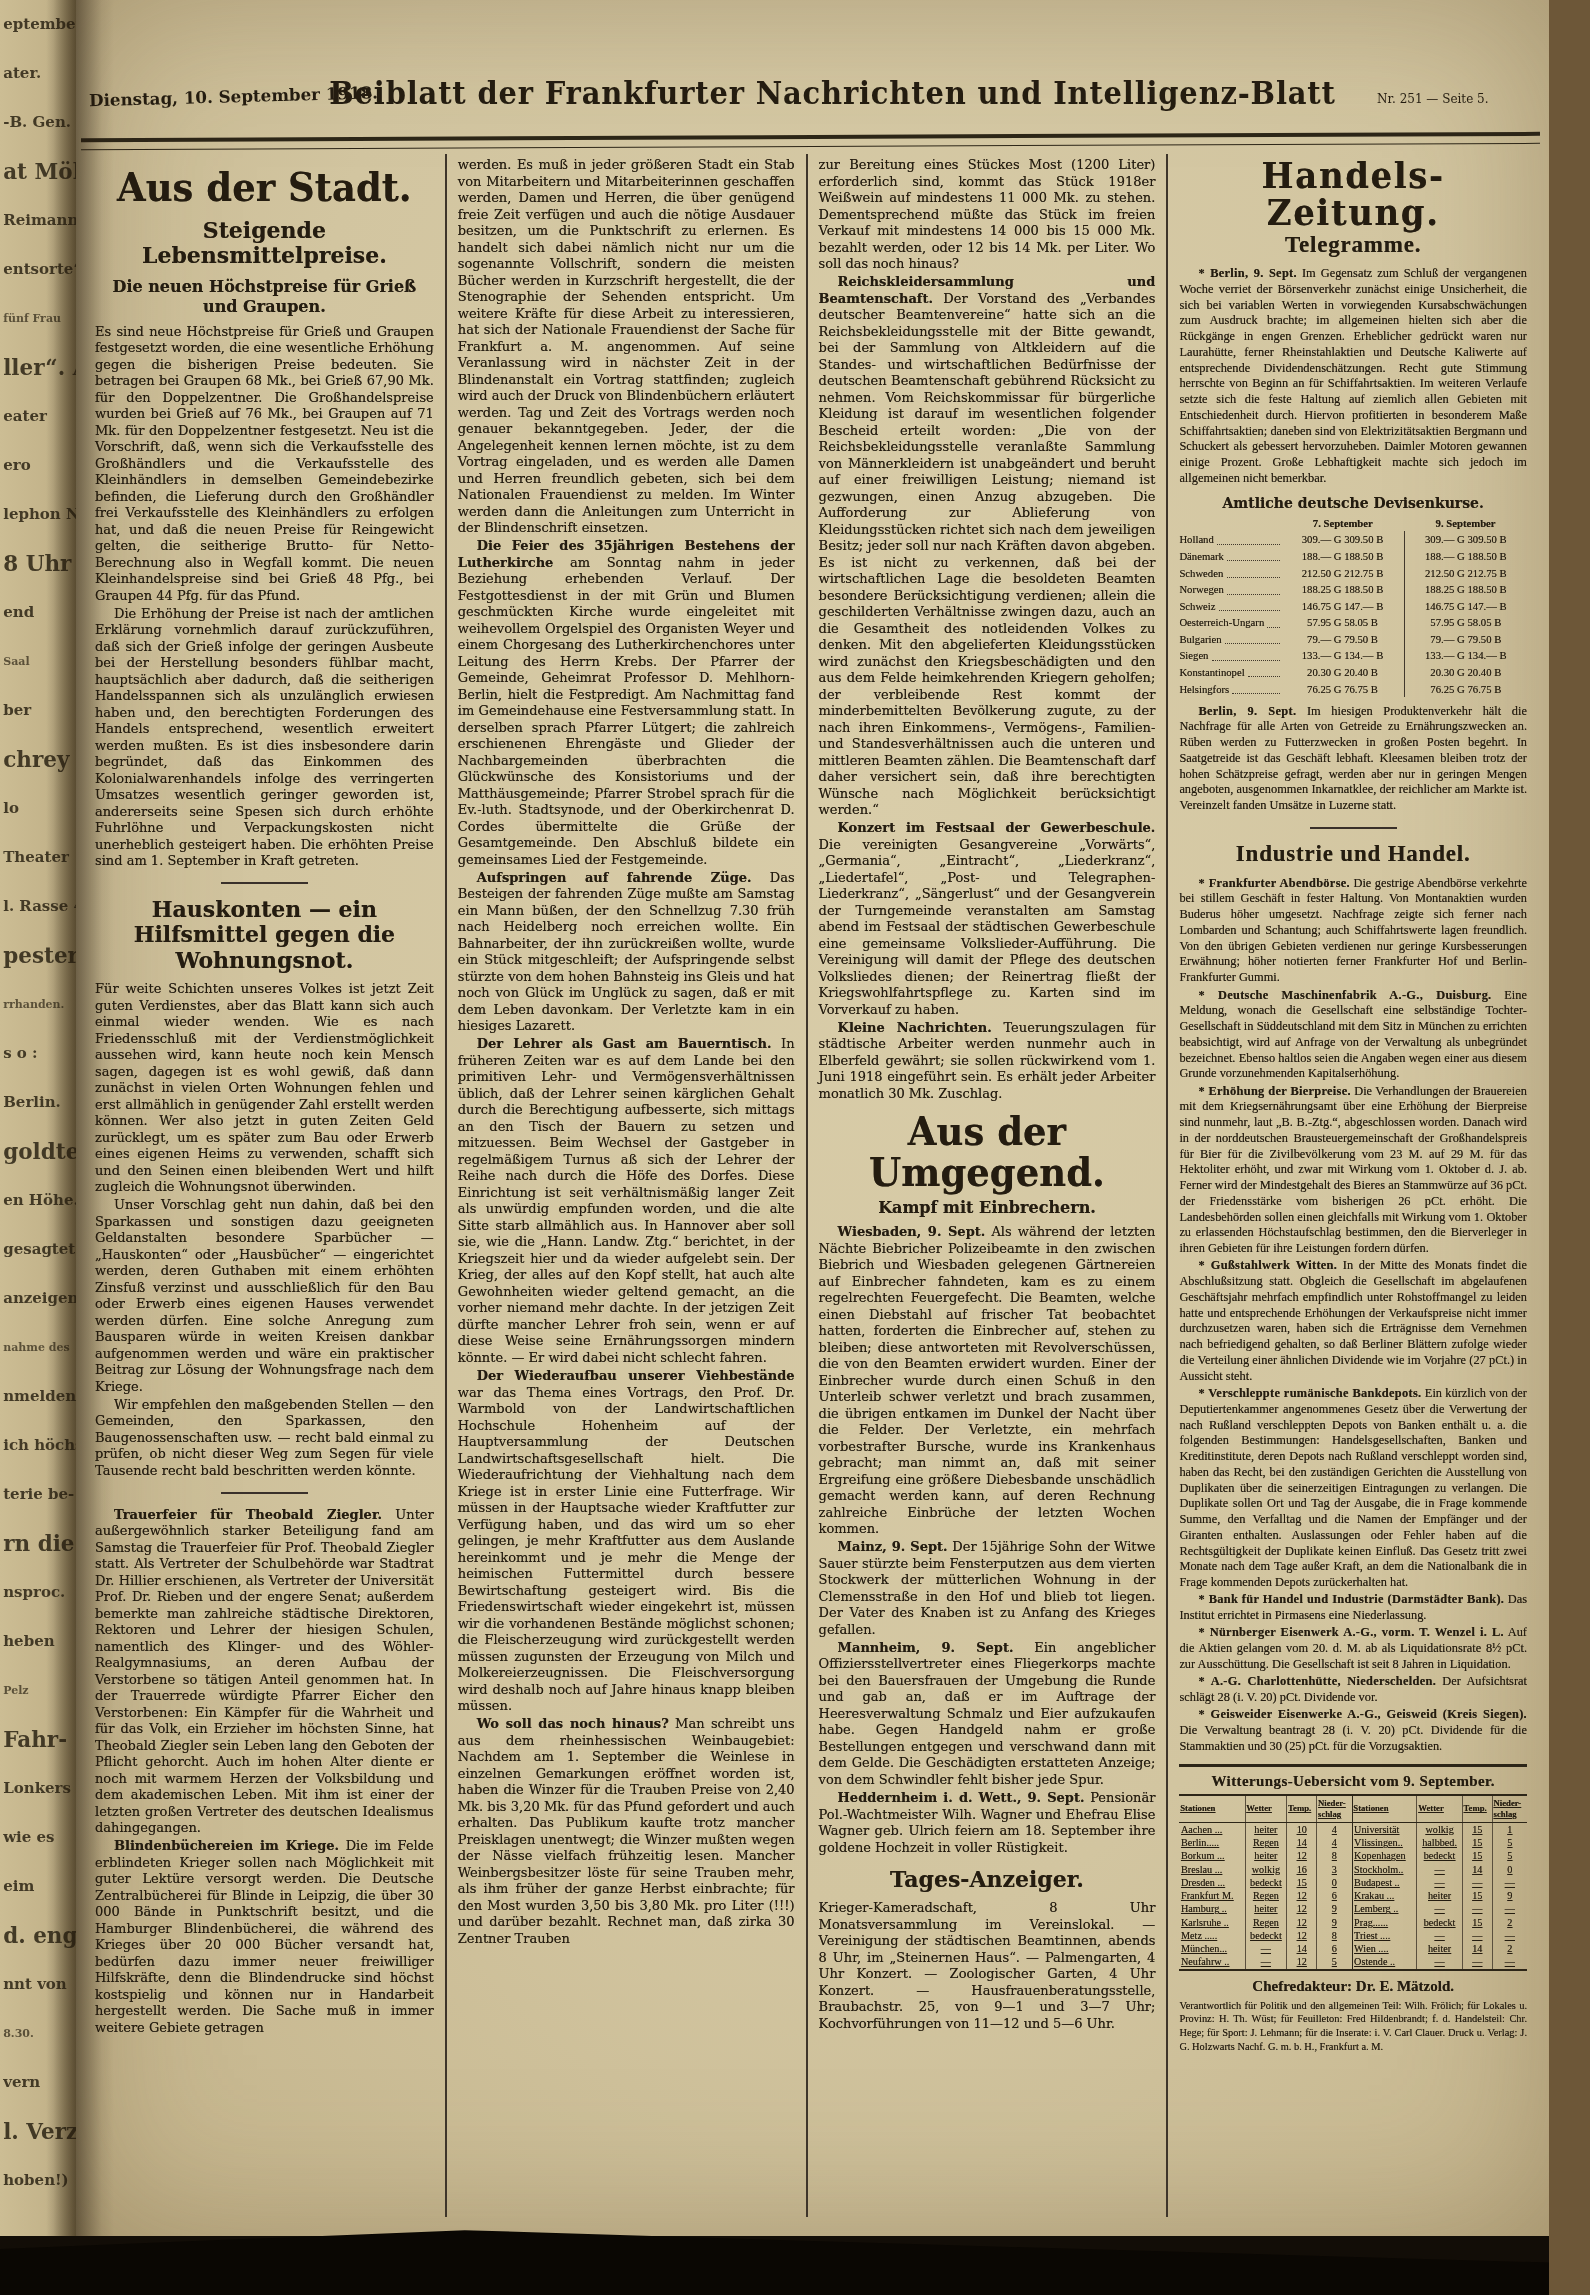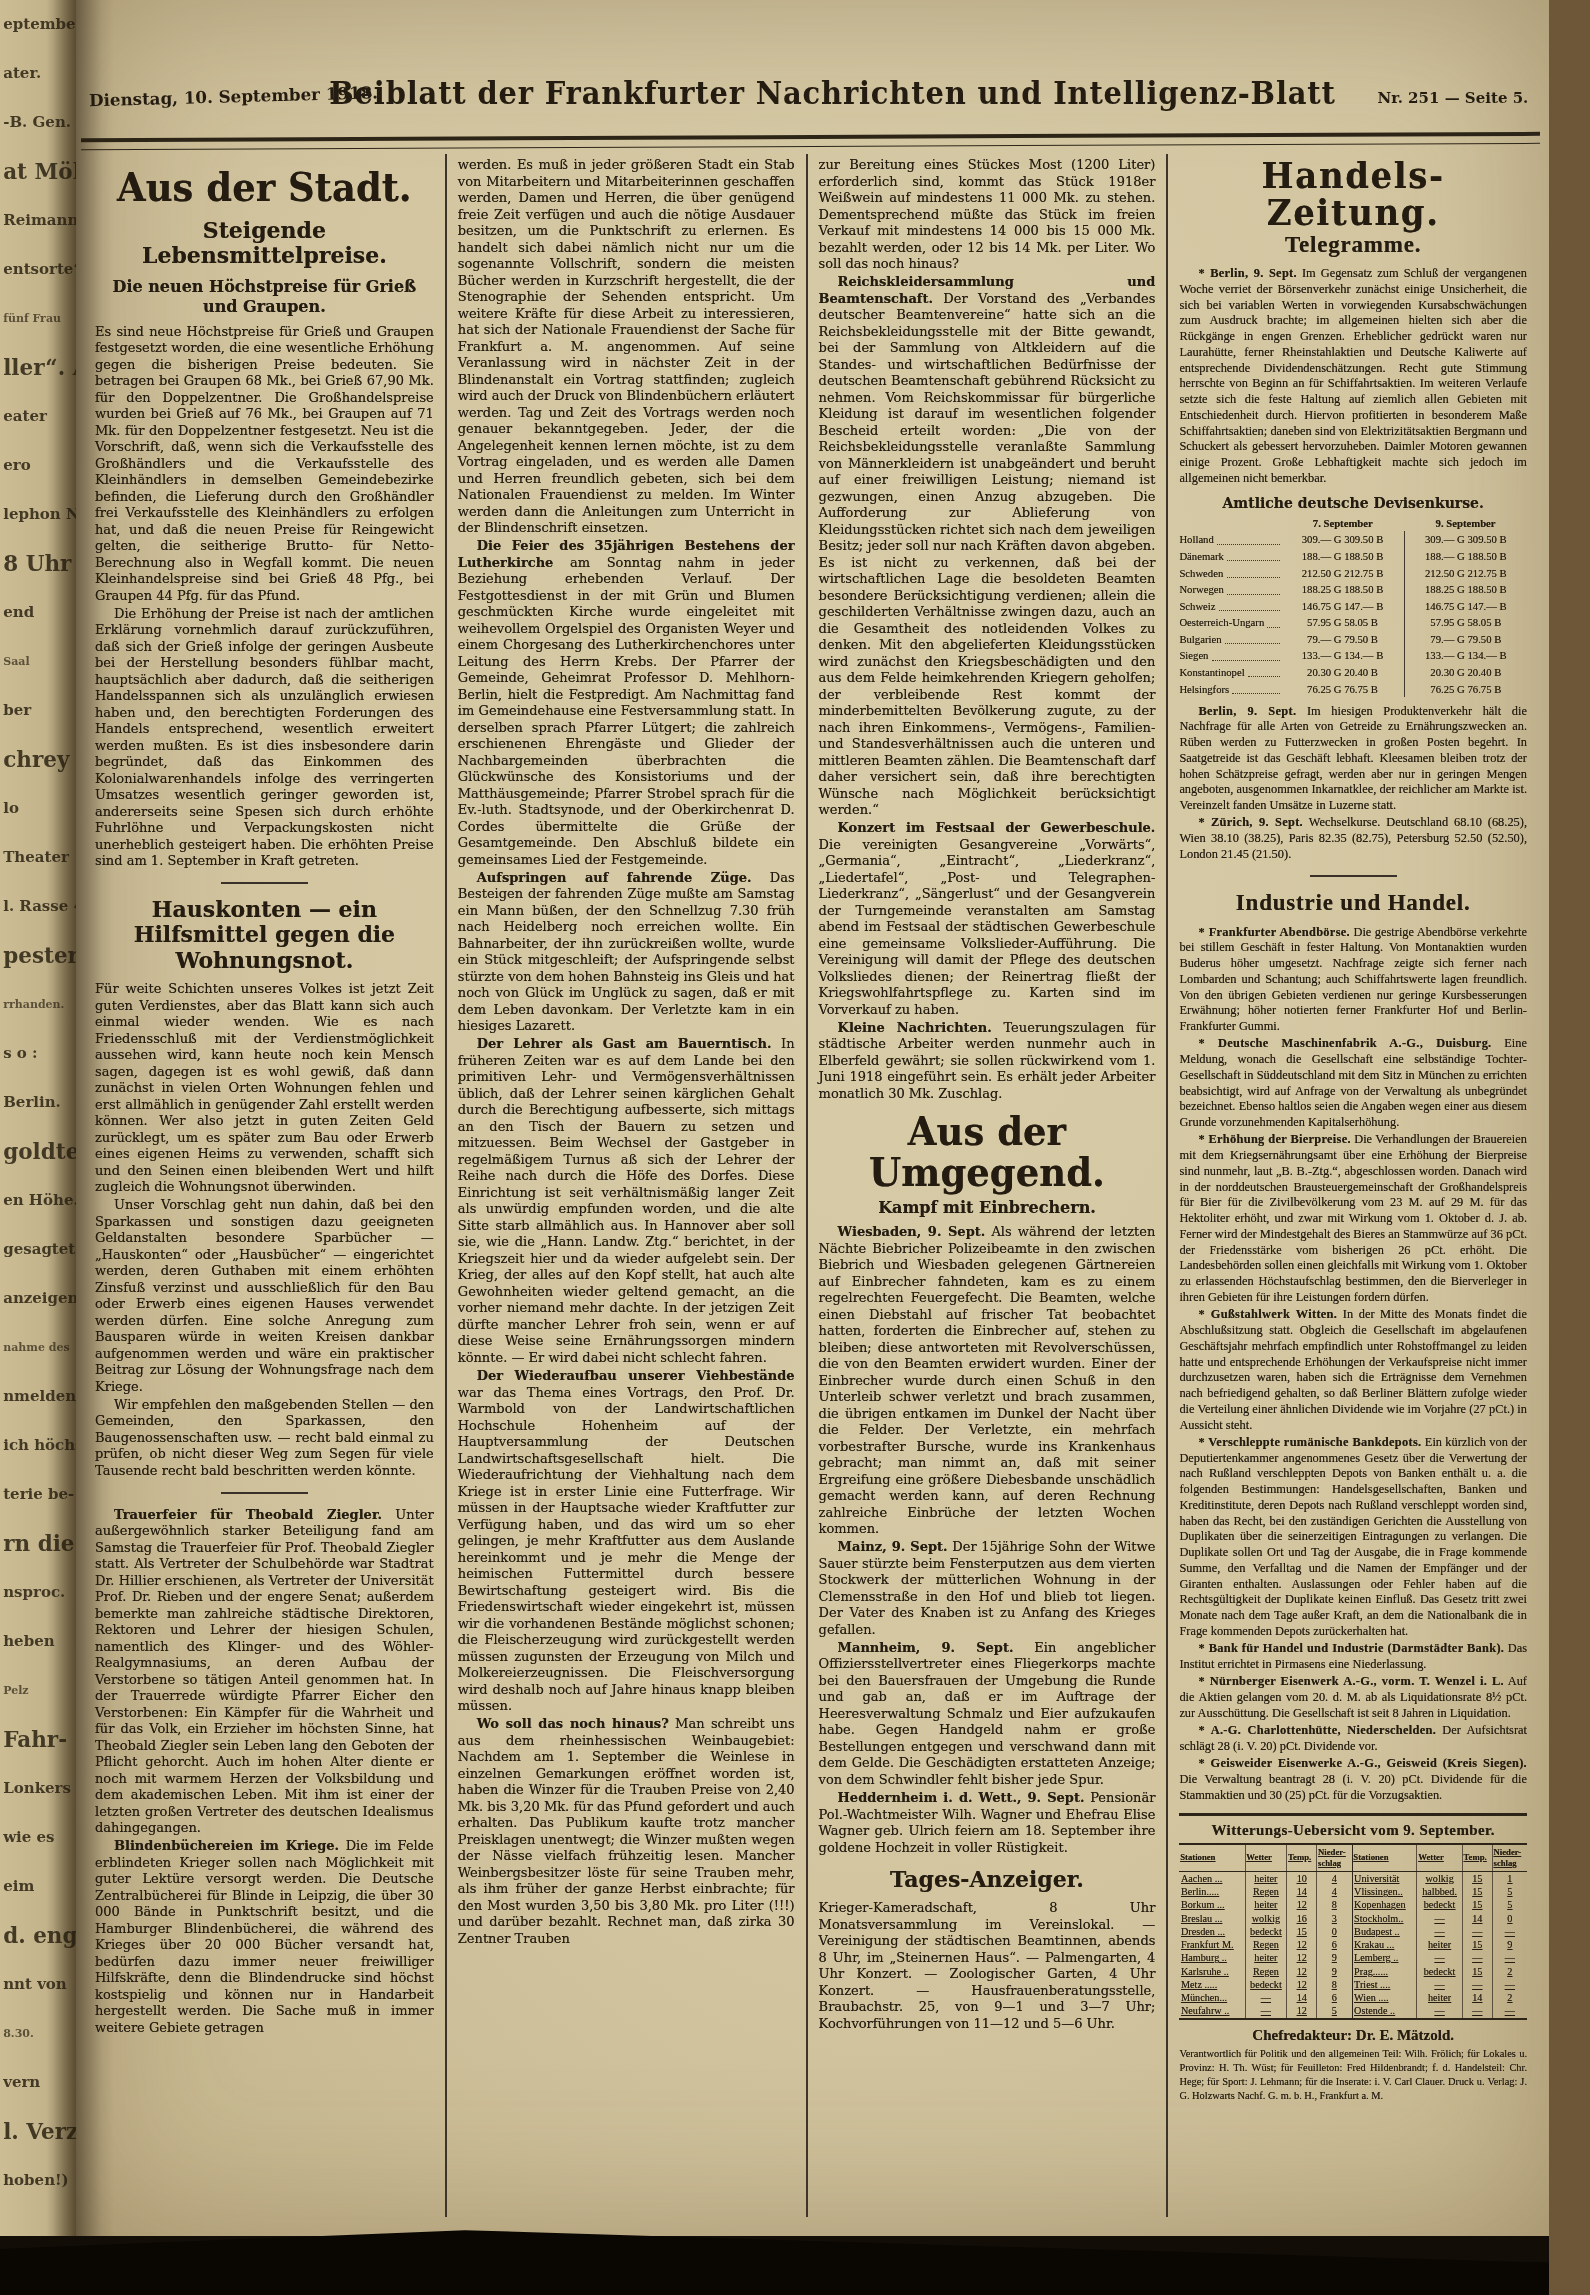--- a/index.html
+++ b/index.html
@@ -27,21 +27,21 @@
                linear-gradient(to right,#a0act5,#77603e 45%,#4e3b24);
     background-color:#6d5738;}
   .bottom-dark{position:absolute;left:0;bottom:0;width:1549px;height:72px;background:#0a0703;
     clip-path:polygon(0 36%,30% 10%,60% 30%,100% 55%,100% 100%,0 100%);}
 
   
   .masthead{position:absolute;left:12.7px;right:20.7px;top:76px;display:flex;align-items:baseline;}
   .masthead-date{width:239px;font-size:16.7px;font-weight:bold;transform:rotate(-1.6deg);white-space:nowrap;}
   .masthead-title{flex:1;text-align:center;font-size:29px;font-weight:bold;
     transform:scaleY(1.12);letter-spacing:0.8px;white-space:nowrap;}
-  .masthead-issue{width:191px;text-align:right;font-size:15px;font-weight:bold;white-space:nowrap;}
+  .masthead-issue{width:191px;text-align:center;font-size:12px;font-weight:normal;white-space:nowrap;}
   .masthead-rule{position:absolute;left:4.8px;right:9.5px;top:135px;height:7.2px;
     border-top:4px solid #2c2517;border-bottom:1.6px solid #2c2517;transform:rotate(-0.25deg);}
 
   
   .columns{position:absolute;left:8px;right:11px;top:154px;bottom:19px;display:grid;
     grid-template-columns:1fr 1fr 1fr 1.03fr;overflow:hidden;}
   .col{padding:3.2px 11px 0 11px;overflow:hidden;font-size:13px;line-height:1.27;text-align:justify;
     text-shadow:0 0 0.5px rgba(36,28,16,.65);hyphens:auto;}
   .col+.col{border-left:2.4px solid #3e352a;}
   .h1{font-size:37px;font-weight:bold;text-align:center;margin:11px 0 6.4px;transform:scaleY(1.05);line-height:1.05;}
@@ -265,21 +265,20 @@
             <div class="devisen-row">
               <div class="d-name">
                 <span>Helsingfors</span>
                 <span class="dots"></span>
               </div>
               <div class="d-a">76.25 G 76.75 B</div>
               <div class="d-b">76.25 G 76.75 B</div>
             </div>
           </div>
           <p class="article"><span class="lead">Berlin, 9. Sept.</span> Im hiesigen Produktenverkehr hält die Nachfrage für alle Arten von Getreide zu Ernährungszwecken an. Rüben werden zu Futterzwecken in großen Posten begehrt. In Saatgetreide ist das Geschäft lebhaft. Kleesamen bleiben trotz der hohen Schätzpreise gefragt, werden aber nur in geringen Mengen angeboten, ausgenommen Inkarnatklee, der reichlicher am Markte ist. Vereinzelt fanden Umsätze in Luzerne statt.</p>
-          <p class="article"><span class="lead">* Zürich, 9. Sept.</span> Wechselkurse. Deutschland 68.10 (68.25), Wien 38.10 (38.25), Paris 82.35 (82.75), Petersburg 52.50 (52.50), London 21.45 (21.50).</p>
           <div class="rule-short"></div>
           <div class="h2">Industrie und Handel.</div>
           <p class="article"><span class="lead">* Frankfurter Abendbörse.</span> Die gestrige Abendbörse verkehrte bei stillem Geschäft in fester Haltung. Von Montanaktien wurden Buderus höher umgesetzt. Nachfrage zeigte sich ferner nach Lombarden und Schantung; auch Schiffahrtswerte lagen freundlich. Von den übrigen Gebieten verdienen nur geringe Kursbesserungen Erwähnung; höher notierten ferner Frankfurter Hof und Berlin-Frankfurter Gummi.</p>
           <p class="article"><span class="lead">* Deutsche Maschinenfabrik A.-G., Duisburg.</span> Eine Meldung, wonach die Gesellschaft eine selbständige Tochter-Gesellschaft in Süddeutschland mit dem Sitz in München zu errichten beabsichtigt, wird auf Anfrage von der Verwaltung als unbegründet bezeichnet. Ebenso haltlos seien die Angaben wegen einer aus diesem Grunde vorzunehmenden Kapitalserhöhung.</p>
           <p class="article"><span class="lead">* Erhöhung der Bierpreise.</span> Die Verhandlungen der Brauereien mit dem Kriegsernährungsamt über eine Erhöhung der Bierpreise sind nunmehr, laut „B. B.-Ztg.“, abgeschlossen worden. Danach wird in der norddeutschen Brausteuergemeinschaft der Großhandelspreis für Bier für die Zivilbevölkerung vom 23 M. auf 29 M. für das Hektoliter erhöht, und zwar mit Wirkung vom 1. Oktober d. J. ab. Ferner wird der Mindestgehalt des Bieres an Stammwürze auf 36 pCt. der Friedensstärke vom bisherigen 26 pCt. erhöht. Die Landesbehörden sollen einen gleichfalls mit Wirkung vom 1. Oktober zu erlassenden Höchstaufschlag bestimmen, den die Bierverleger in ihren Gebieten für ihre Leistungen fordern dürfen.</p>
           <p class="article"><span class="lead">* Gußstahlwerk Witten.</span> In der Mitte des Monats findet die Abschlußsitzung statt. Obgleich die Gesellschaft im abgelaufenen Geschäftsjahr mehrfach empfindlich unter Rohstoffmangel zu leiden hatte und entsprechende Erhöhungen der Verkaufspreise nicht immer durchzusetzen waren, haben sich die Erträgnisse dem Vernehmen nach befriedigend gehalten, so daß Berliner Blättern zufolge wieder die Verteilung einer ähnlichen Dividende wie im Vorjahre (27 pCt.) in Aussicht steht.</p>
           <p class="article"><span class="lead">* Verschleppte rumänische Bankdepots.</span> Ein kürzlich von der Deputiertenkammer angenommenes Gesetz über die Verwertung der nach Rußland verschleppten Depots von Banken enthält u. a. die folgenden Bestimmungen: Handelsgesellschaften, Banken und Kreditinstitute, deren Depots nach Rußland verschleppt worden sind, haben das Recht, bei den zuständigen Gerichten die Ausstellung von Duplikaten über die seinerzeitigen Eintragungen zu verlangen. Die Duplikate sollen Ort und Tag der Ausgabe, die in Frage kommende Summe, den Verfalltag und die Namen der Empfänger und der Giranten enthalten. Auslassungen oder Fehler haben auf die Rechtsgültigkeit der Duplikate keinen Einfluß. Das Gesetz tritt zwei Monate nach dem Tage außer Kraft, an dem die Nationalbank die in Frage kommenden Depots zurückerhalten hat.</p>
           <p class="article"><span class="lead">* Bank für Handel und Industrie (Darmstädter Bank).</span> Das Institut errichtet in Pirmasens eine Niederlassung.</p>
           <p class="article"><span class="lead">* Nürnberger Eisenwerk A.-G., vorm. T. Wenzel i. L.</span> Auf die Aktien gelangen vom 20. d. M. ab als Liquidationsrate 8½ pCt. zur Ausschüttung. Die Gesellschaft ist seit 8 Jahren in Liquidation.</p>
           <p class="article"><span class="lead">* A.-G. Charlottenhütte, Niederschelden.</span> Der Aufsichtsrat schlägt 28 (i. V. 20) pCt. Dividende vor.</p>

